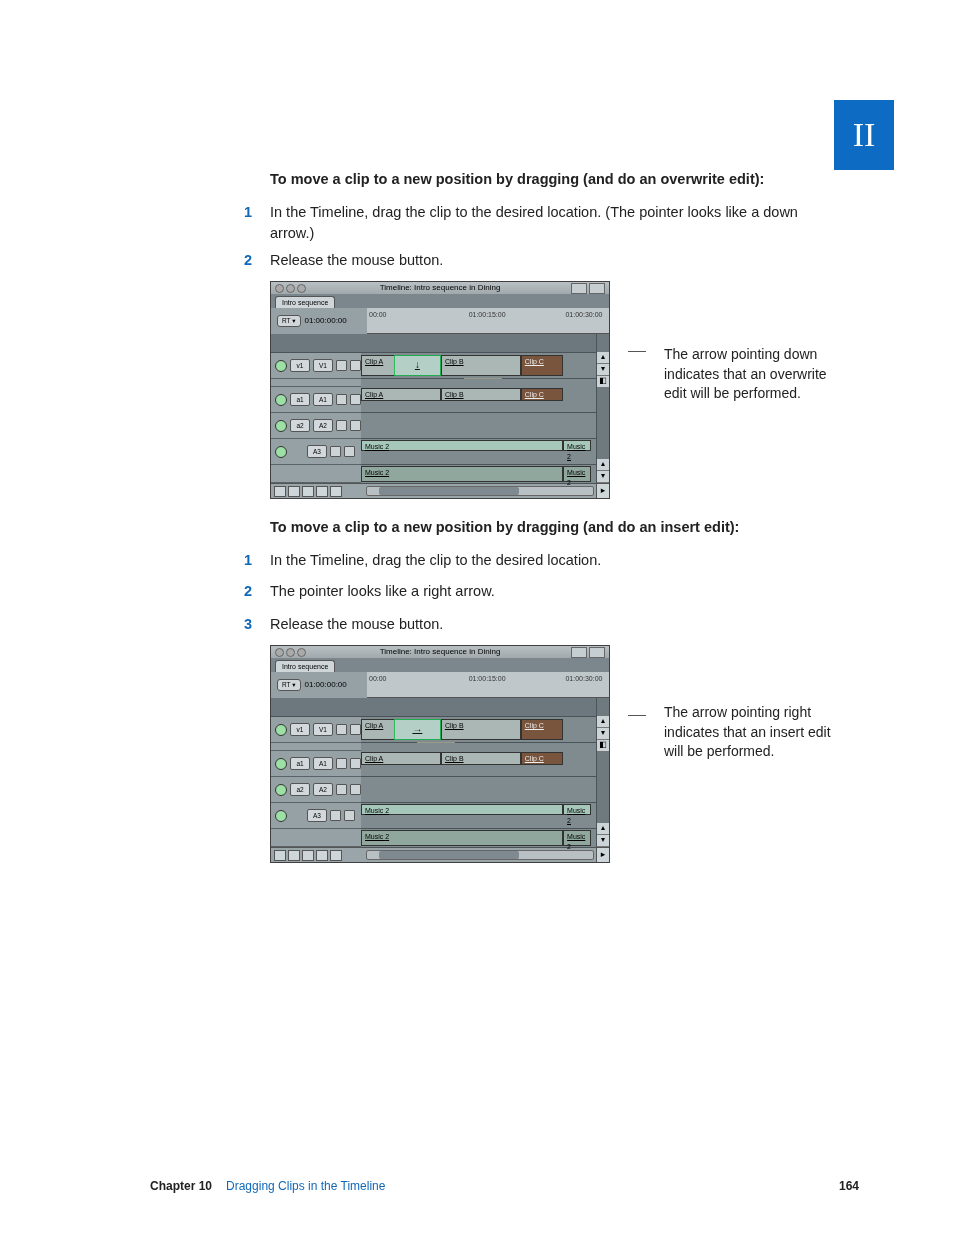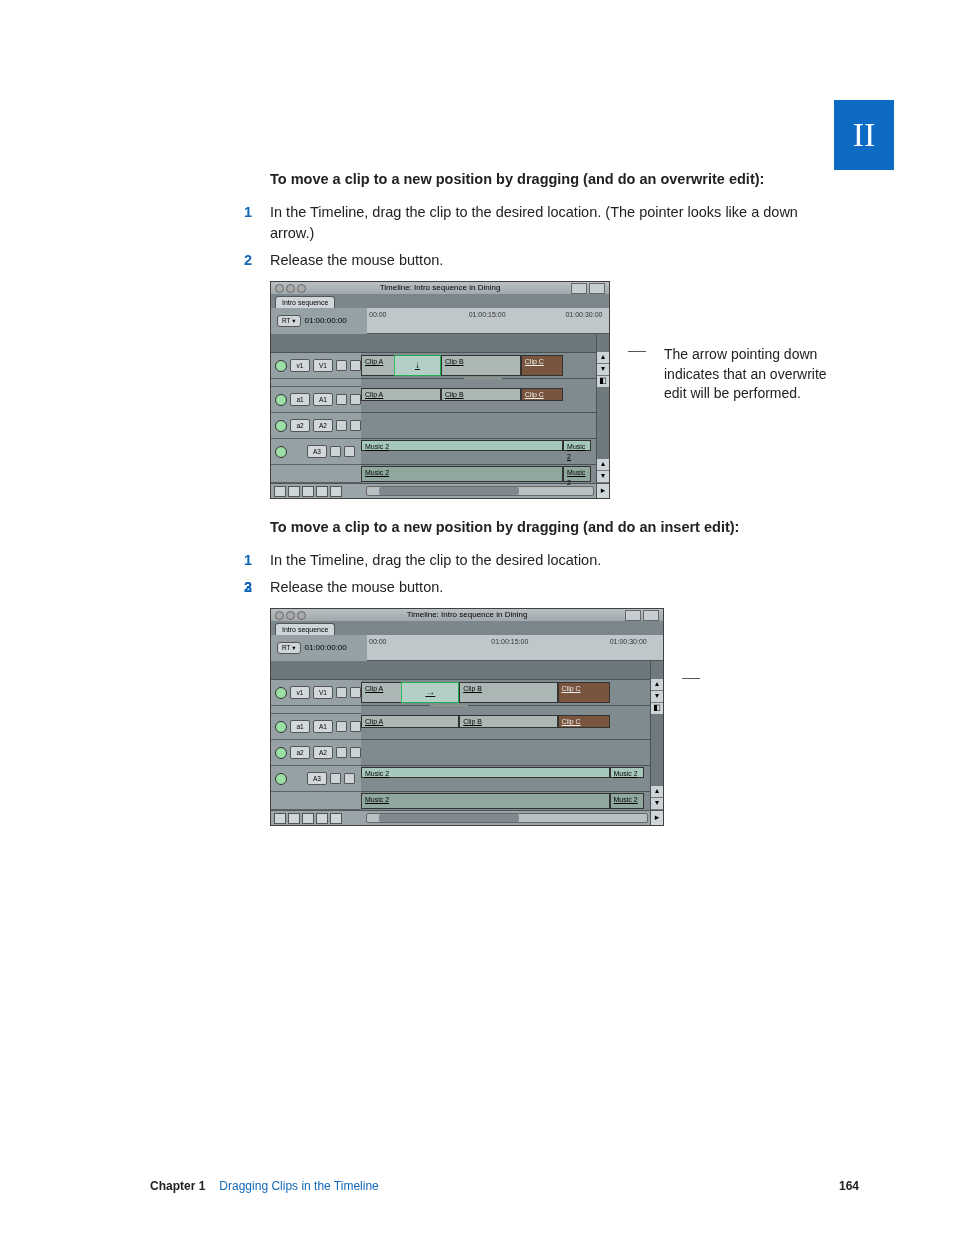--- a/index.html
+++ b/index.html
@@ -378,20 +378,21 @@
         </div>
       </div>
       <div class="callout-line"></div>
       <div class="callout">The arrow pointing down indicates that an overwrite edit will be performed.</div>
     </div>
 
     <p class="bold content-narrow">To move a clip to a new position by dragging (and do an insert edit):</p>
     <ol class="steps content-narrow">
       <li><span class="num">1</span><span>In the Timeline, drag the clip to the desired location.</span></li>
       <li><span class="num">2</span>
+        <p style="margin-top:10px;">The pointer looks like a right arrow.</p>
       </li>
       <li><span class="num">3</span><span>Release the mouse button.</span></li>
     </ol>
 
     <div class="fig-row">
       <div class="tl-window">
         <div class="tl-titlebar">
           <div class="traffic">
               <span></span>
               <span></span>
@@ -503,25 +504,26 @@
             <span class="foot-ico"></span>
             <span class="foot-ico"></span>
           </div>
           <div class="foot-scroll">
               <div class="thumb"></div>
             </div>
           <div class="foot-btn">▸</div>
         </div>
       </div>
       <div class="callout-line"></div>
+      <div class="callout" style="margin-top:58px;">The arrow pointing right indicates that an insert edit will be performed.</div>
     </div>
 
   </div>
 
   <div class="footer">
     <div class="left">
-      <span class="chap-label">Chapter 1</span>
+      <span class="chap-label">Chapter 10</span>
       <span class="chap-title">Dragging Clips in the Timeline</span>
     </div>
     <span class="pnum">164</span>
   </div>
 
 </div>
 
 </body></html>

